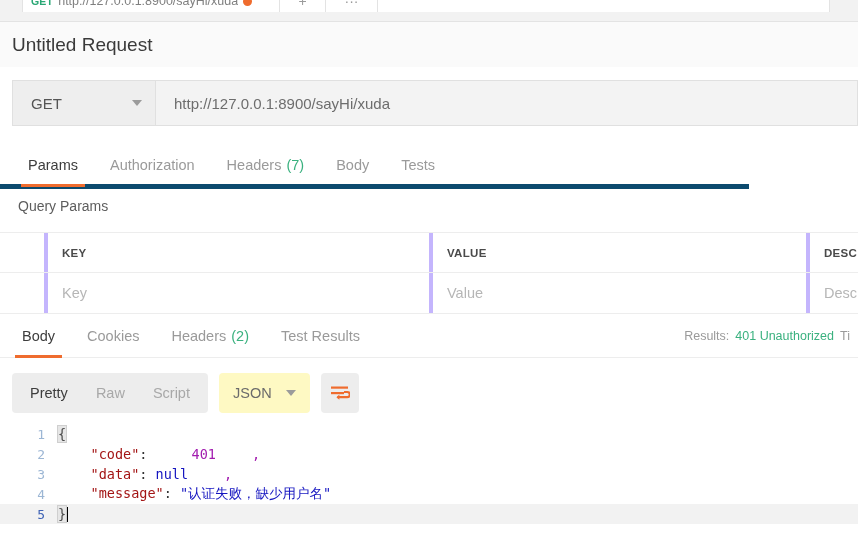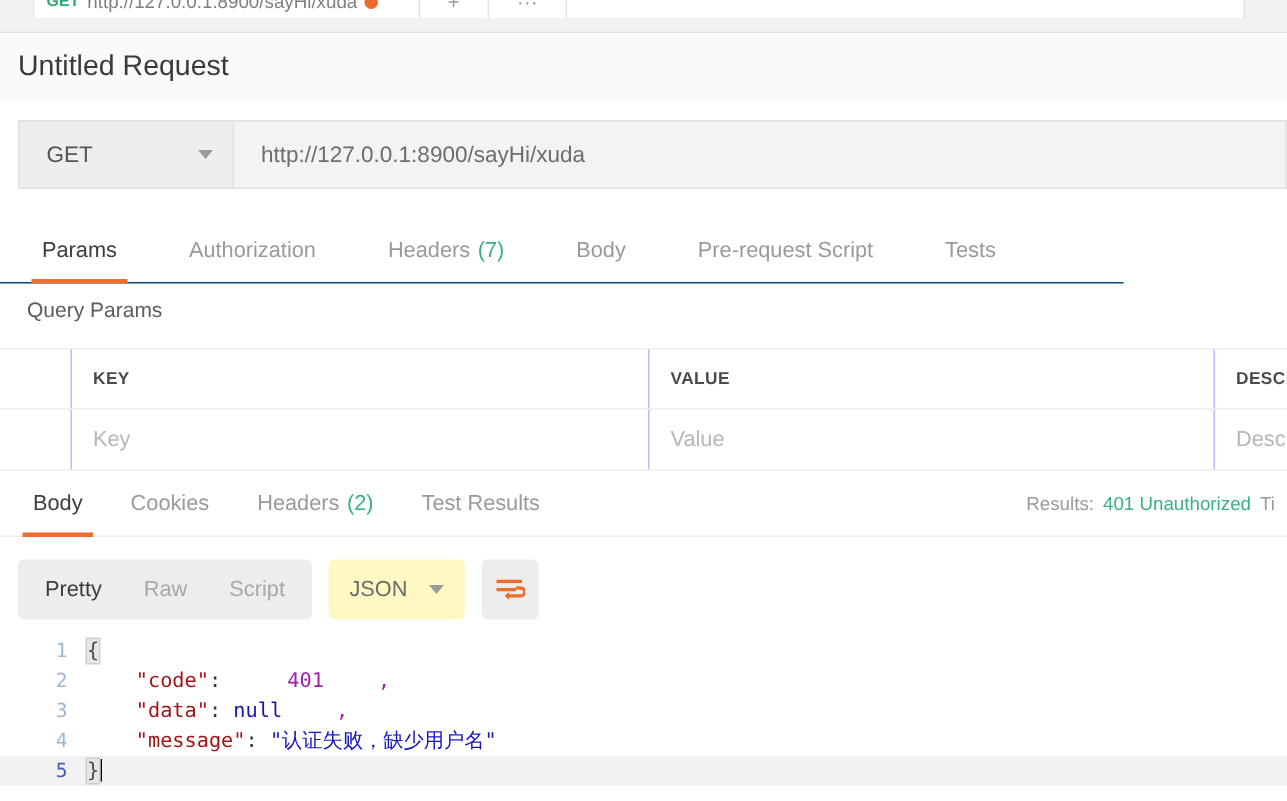--- a/index.html
+++ b/index.html
@@ -63,43 +63,43 @@
   .url-input {
     flex: 1; height: 46px; background: #f3f3f3;
     border: 1px solid #e0e0e0;
     display: flex; align-items: center; padding-left: 18px;
     font-size: 15px; color: #6d6d6d;
   }
 
   
   .req-tabs {
     position: absolute; top: 145px; left: 0; width: 749px; height: 44px;
-    border-bottom: 1px solid #0c4a6e;
-    display: flex; align-items: center; padding-left: 12px; gap: 16px;
+    border-bottom: 5px solid #0c4a6e;
+    display: flex; align-items: center; padding-left: 12px; gap: 0;
   }
   .rtab {
     height: 44px; display: flex; align-items: center; padding: 0 16px;
     font-size: 14.5px; color: #9a9a9a; position: relative; white-space: nowrap;
   }
   .rtab.active { color: #3d3d3d; }
   .rtab.active::after {
     content: ""; position: absolute; left: 9px; right: 9px; bottom: 0;
     height: 3px; background: #ef6c2e;
   }
   .rtab .cnt { color: #3ab17f; margin-left: 5px; }
 
   
   .qp-label {
     position: absolute; top: 198px; left: 18px;
     font-size: 14px; color: #5d5d5d;
   }
   .qp-table { position: absolute; top: 232px; left: 0; width: 858px; }
   .qp-row { display: flex; width: 858px; height: 41px; border-top: 1px solid #ededed; border-bottom: 1px solid #ededed; }
   .qp-row + .qp-row { border-top: none; }
-  .qp-cell { display: flex; align-items: center; border-right: 1px solid #c4b5fd; }
+  .qp-cell { display: flex; align-items: center; border-right: 4px solid #c4b5fd; }
   .c-check { width: 48px; }
   .c-key   { width: 385px; padding-left: 14px; }
   .c-val   { width: 377px; padding-left: 14px; }
   .c-desc  { width: 48px; padding-left: 14px; border-right: none; }
   .hdr .qp-cell { font-size: 11.5px; font-weight: 700; color: #4a4a4a; letter-spacing: .3px; }
   .bdy .qp-cell { font-size: 14.5px; color: #b6b6b6; }
 
   
   .resp-sep { position: absolute; top: 313px; left: 0; width: 858px; height: 1px; background: #ededed; }
   .resp-tabs {
@@ -201,23 +201,20 @@
       <span>Authorization</span>
     </div>
     <div class="rtab">
       <span>Headers</span>
       <span class="cnt">(7)</span>
     </div>
     <div class="rtab">
       <span>Body</span>
     </div>
     <div class="rtab">
-      <span>Pre-request Script</span>
-    </div>
-    <div class="rtab">
       <span>Tests</span>
     </div>
   </div>
 
   <div class="qp-label">Query Params</div>
 
   <div class="qp-table">
     <div class="qp-row hdr">
       <div class="qp-cell c-check"></div>
       <div class="qp-cell c-key">KEY</div>

